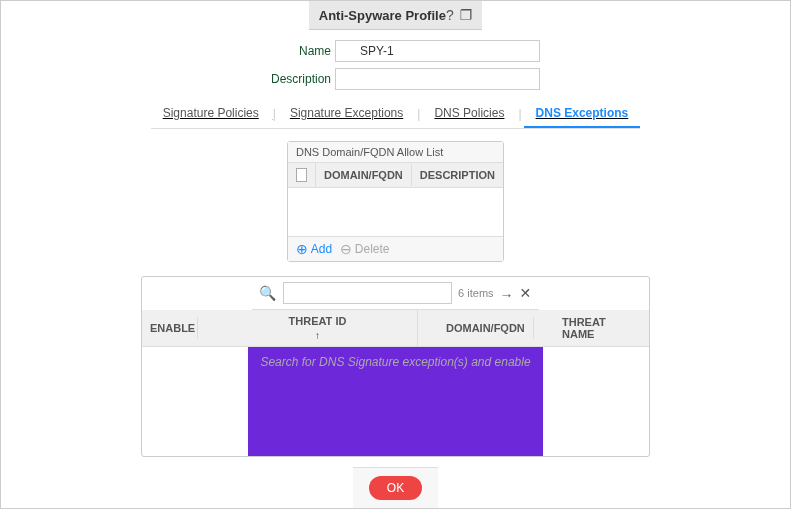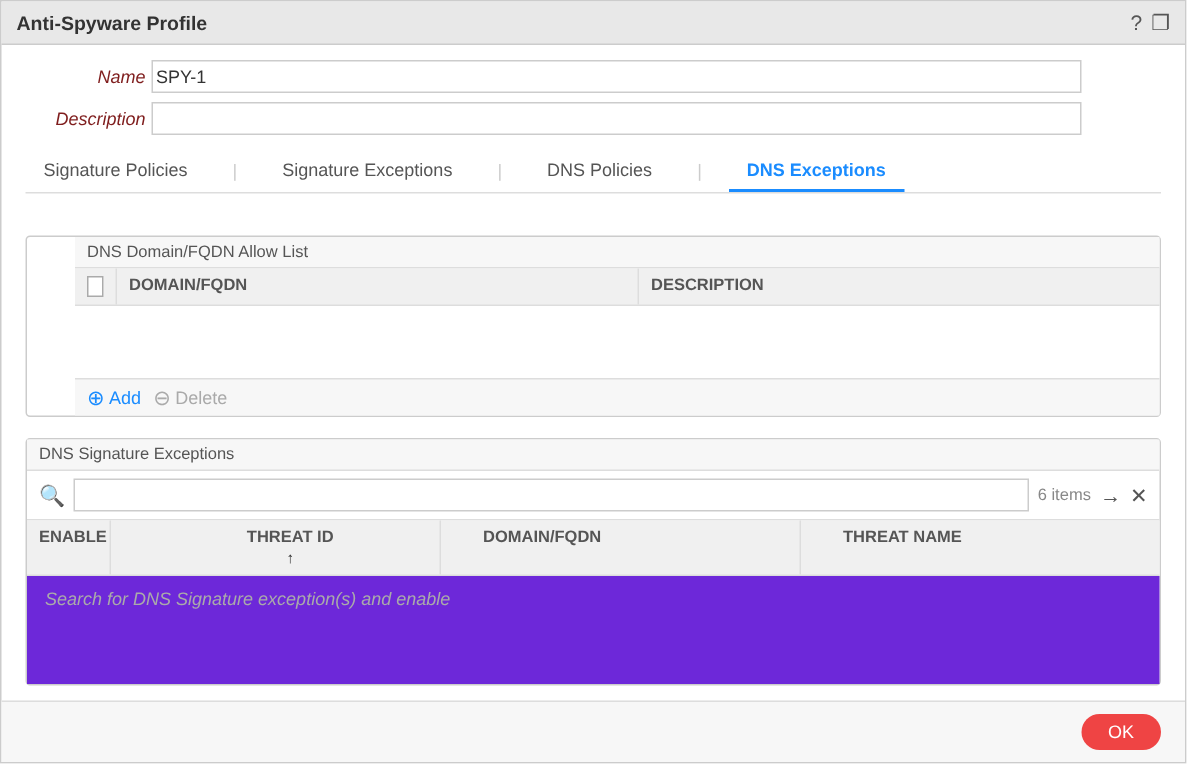--- a/index.html
+++ b/index.html
@@ -1,15 +1,15 @@
 <!DOCTYPE html>
 <html><head>
   <meta charset="utf-8">
   <style>
-    * { box-sizing: border-box; margin: 0; padding: 0; }
+    * { box-sizing: border-box; margin: 0; padding: 0; align-items: center; }
     body {
       font-family: Arial, sans-serif;
       font-size: 12px;
       background: #f0f0f0;
       display: flex;
       align-items: center;
       justify-content: center;
       width: 791px;
       height: 509px;
     }
@@ -52,40 +52,40 @@
       gap: 6px;
     }
     .form-row {
       display: flex;
       align-items: center;
       gap: 4px;
     }
     .form-label {
       text-align: right;
       width: 80px;
-      color: #7f1d1d;
+      color: #14532d;
       font-size: 12px;
       flex-shrink: 0;
-      font-style: italic;
     }
     .form-input {
       flex: 1;
       height: 22px;
       border: 1px solid #ccc;
-      padding: 2px 2px;
+      padding: 2px 24px;
       font-size: 12px;
       color: #333;
       outline: none;
     }
     .tabs {
       display: flex;
       align-items: center;
       border-bottom: 1px solid #ddd;
       margin-top: 4px;
-      gap: 16px;
+      gap: 0;
+      text-decoration: underline;
     }
     .tab {
       padding: 6px 12px;
       cursor: pointer;
       color: #555;
       font-size: 12px;
       border-bottom: 2px solid transparent;
     }
     .tab.active {
       color: #1a8cff;
@@ -94,23 +94,22 @@
     }
     .tab-separator {
       color: #ccc;
       padding: 0 2px;
       font-size: 12px;
       align-self: center;
     }
     .section {
       border: 1px solid #ccc;
       border-radius: 3px;
-      margin-top: 22px;
+      margin-top: 6px;
       flex: 0 0 auto;
-      padding-left: 32px;
     }
     .section-title {
       font-size: 11px;
       color: #555;
       padding: 4px 8px;
       background: #f7f7f7;
       border-bottom: 1px solid #ddd;
       font-weight: normal;
     }
     .table-container {
@@ -334,21 +333,20 @@
           <span>Add</span>
         </button>
         <button class="btn-delete">
           <span class="del-icon">⊖</span>
           <span>Delete</span>
         </button>
       </div>
     </div>
 
     <div class="section2">
-      <div class="section-title">DNS Signature Exceptions</div>
 
       <div class="search-bar">
         <span class="search-icon-wrap">🔍</span>
         <input class="search-input" type="text" style="">
         <span class="items-count">6 items</span>
         <span class="arrow-btn">→</span>
         <span class="close-btn">✕</span>
       </div>
 
       <div class="table2-header">

